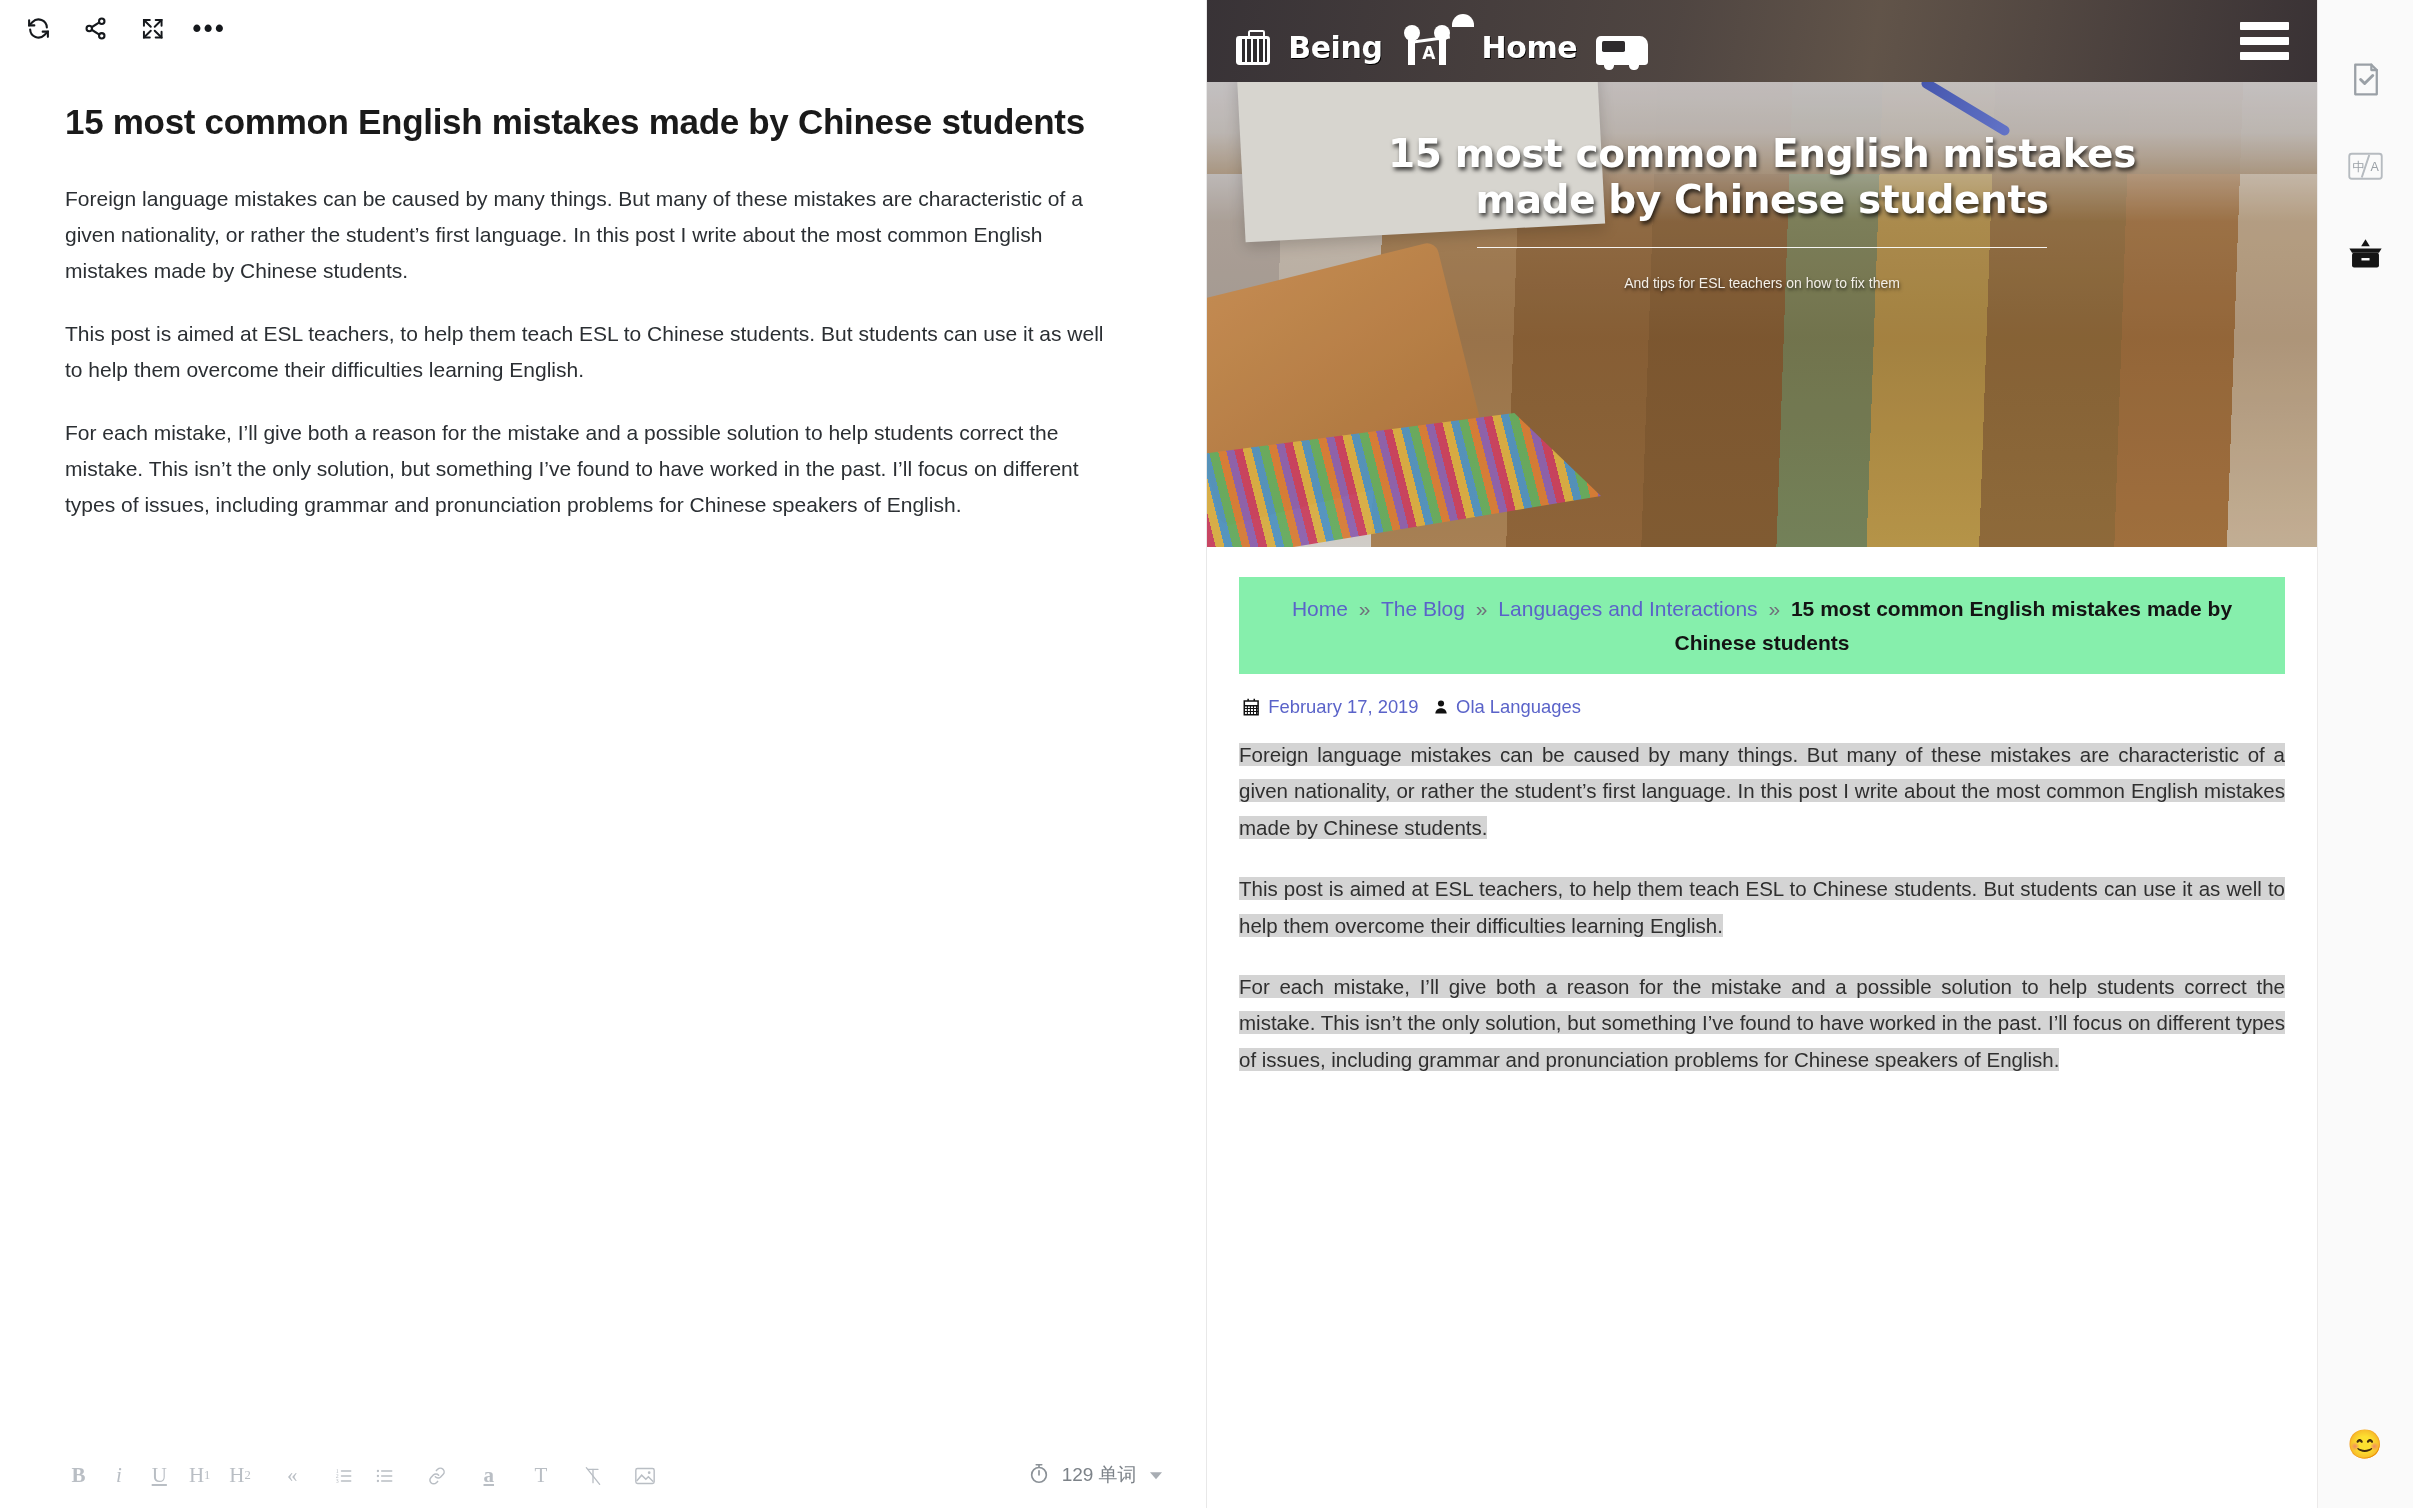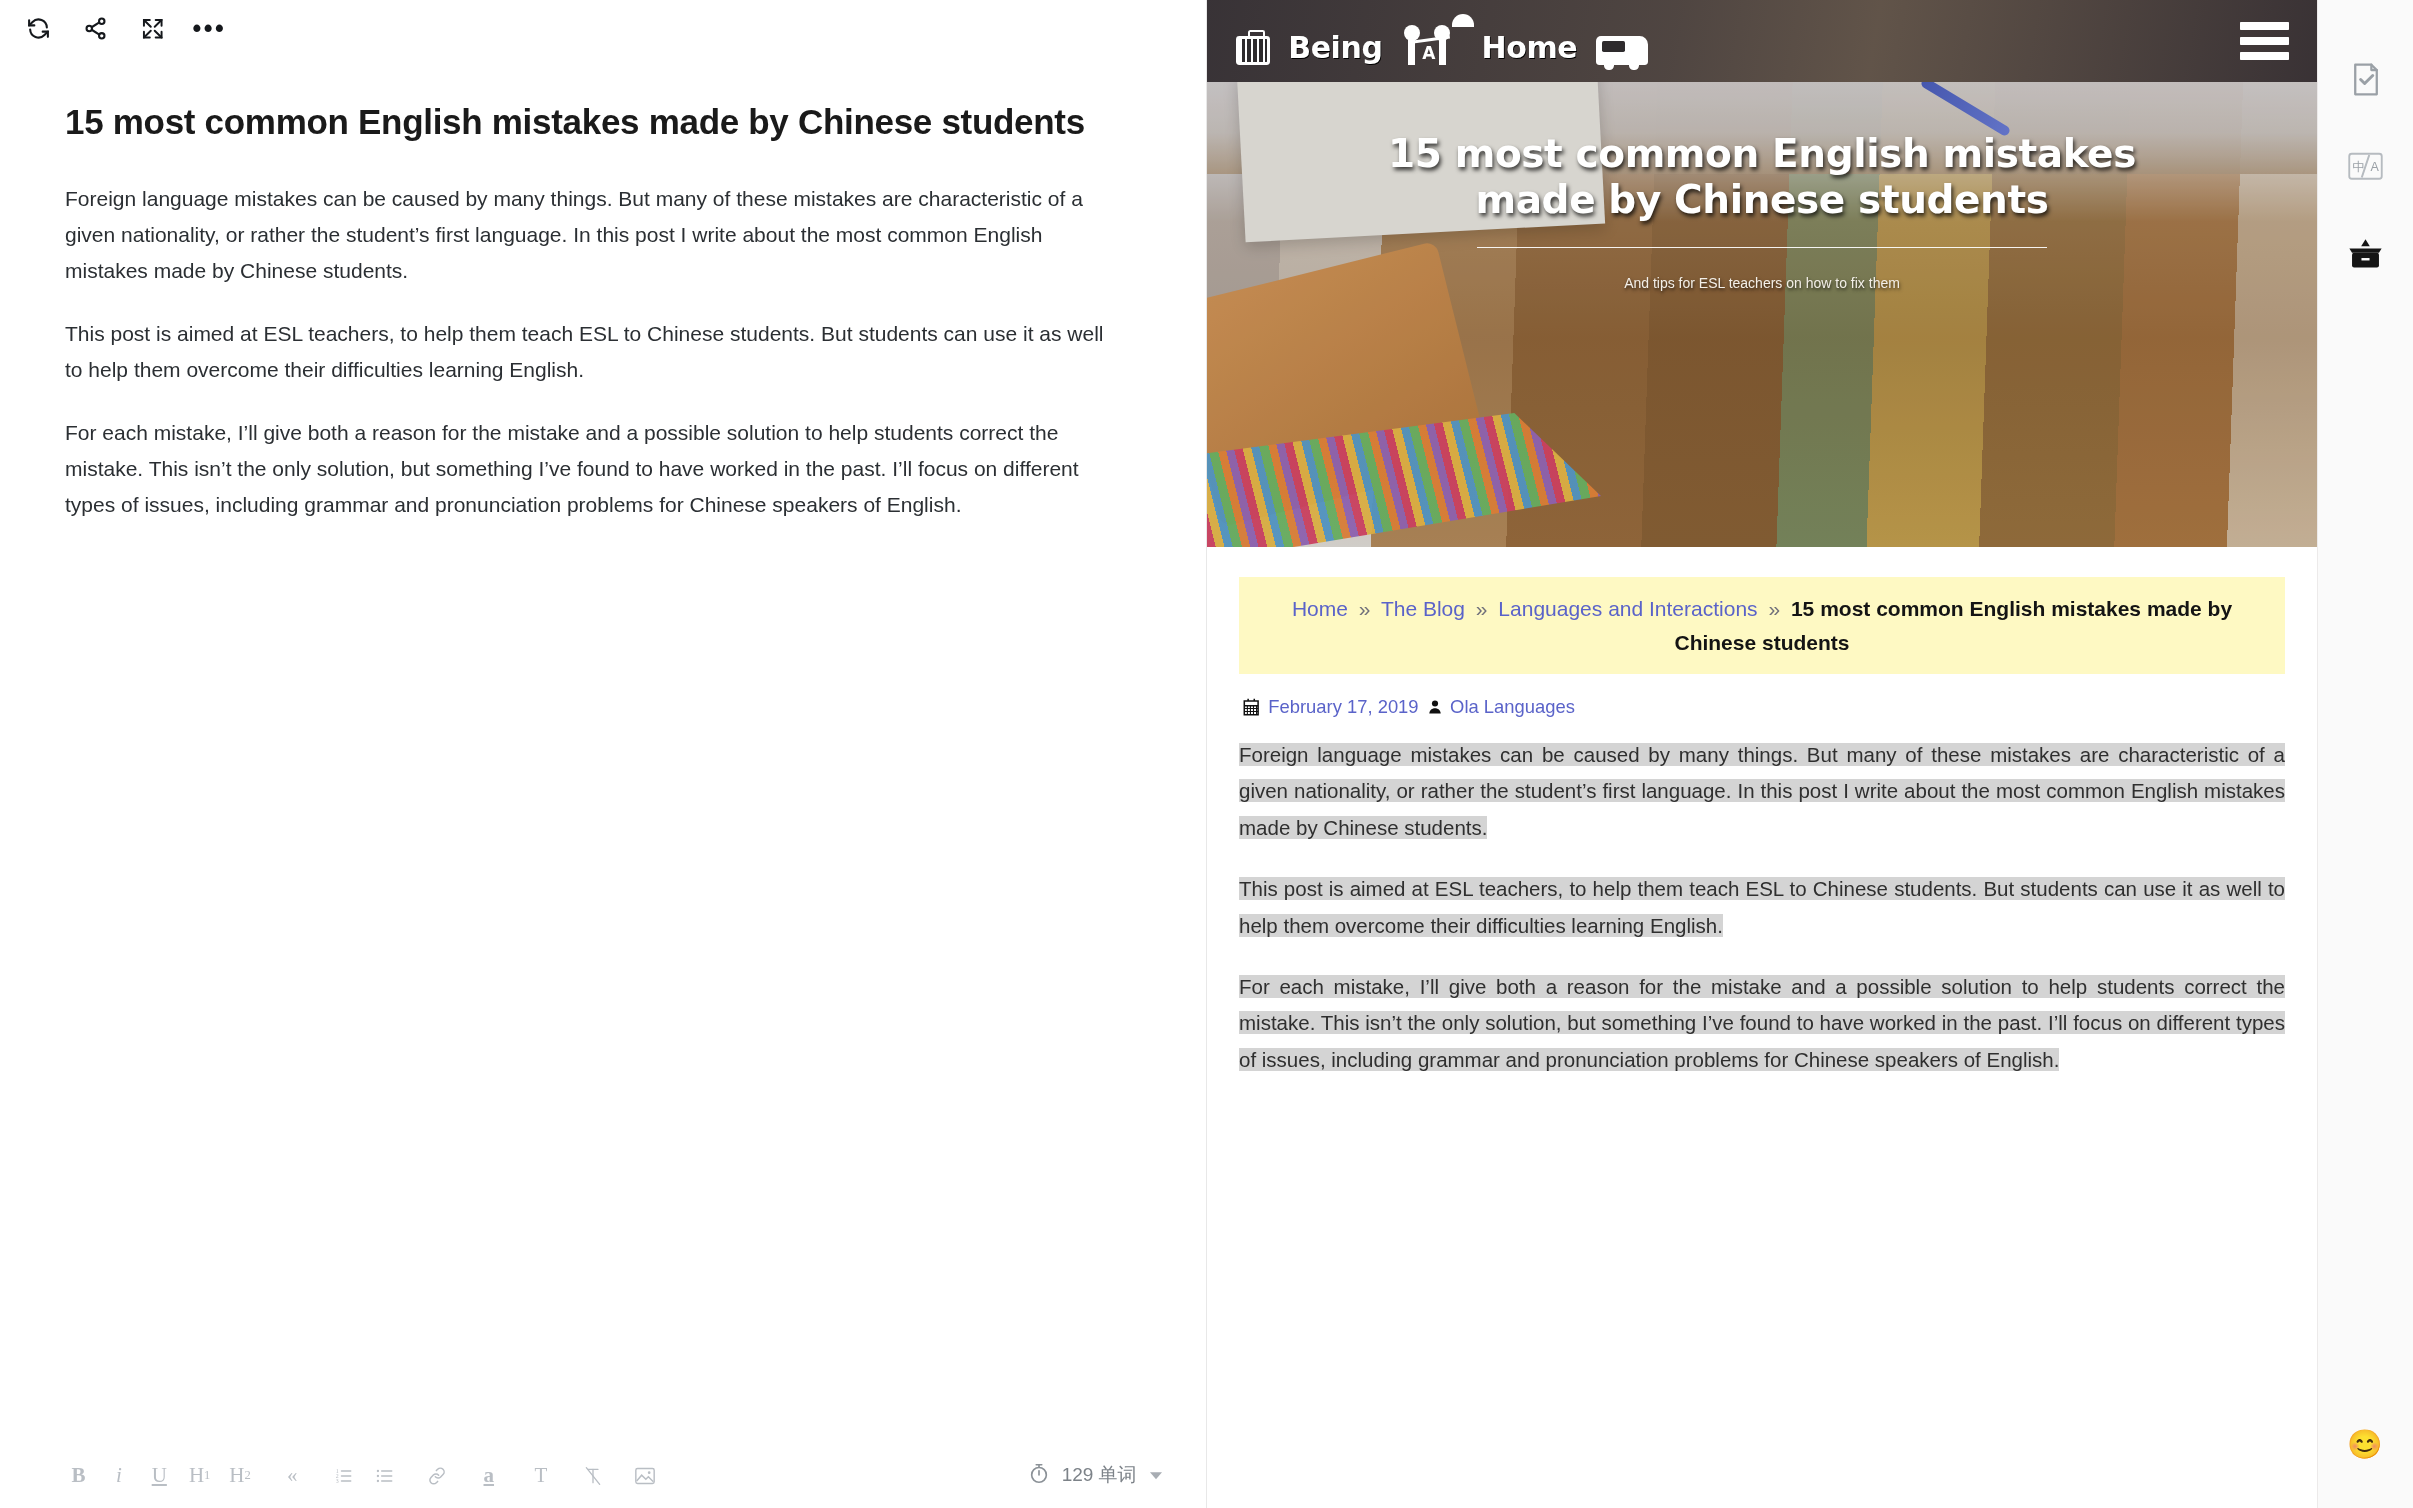--- a/index.html
+++ b/index.html
@@ -245,33 +245,33 @@
   .hero-sub {
     color: #f3efe8;
     font-size: 14px;
     text-align: center;
     text-shadow: 0.8px 1.7px 3.4px rgba(0,0,0,.7);
     font-weight: 400;
   }
 
   .post-body { padding: 30px 32px 0 32px; }
   .breadcrumb {
-    background: #fef9c3;
+    background: #86efac;
     padding: 15px 17px;
     font-size: 21px;
     line-height: 1.6;
     text-align: center;
     color: #1a1a1a;
   }
   .breadcrumb .crumb-link { color: #5a63c9; text-decoration: none; cursor: pointer; }
   .breadcrumb .crumb-sep { color: #6f6f7a; margin: 0 5px; }
   .breadcrumb .crumb-current { font-weight: 700; color: #141414; }
 
   .post-meta {
-    display: flex; align-items: center; gap: 8px;
+    display: flex; align-items: center; gap: 14px;
     margin: 22px 0 18.4px 3.4px;
     font-size: 18.4px;
     color: #5a63c9;
   }
   .post-meta .meta-item { display: flex; align-items: center; gap: 7.5px; cursor: pointer; }
   .meta-icon { color: #111; display:flex; }
   .meta-text { color: #5a63c9; }
 
   .post-p {
     font-size: 20.5px;

